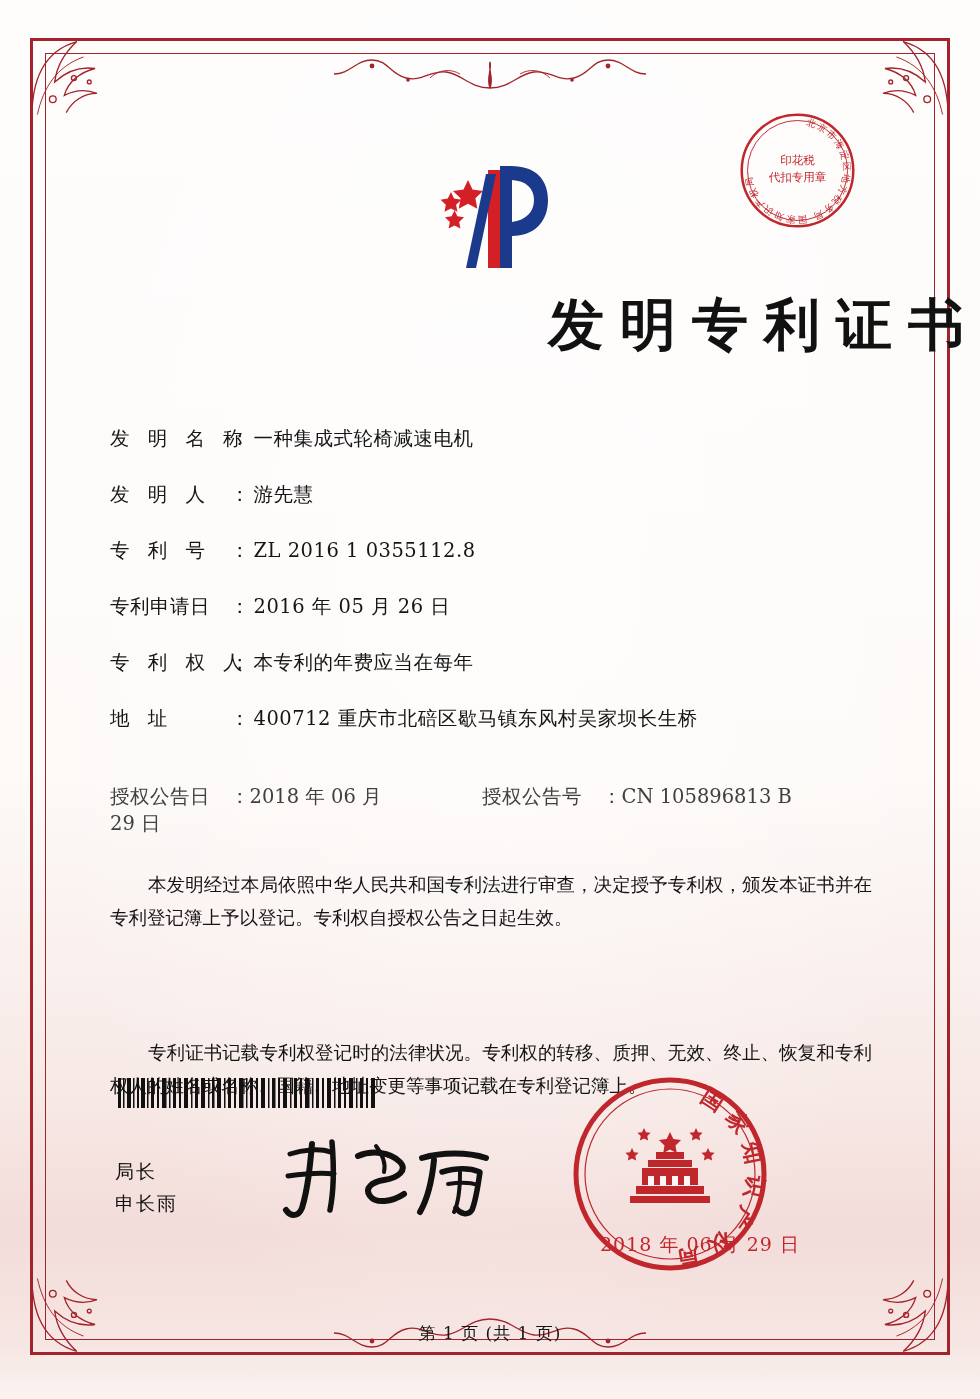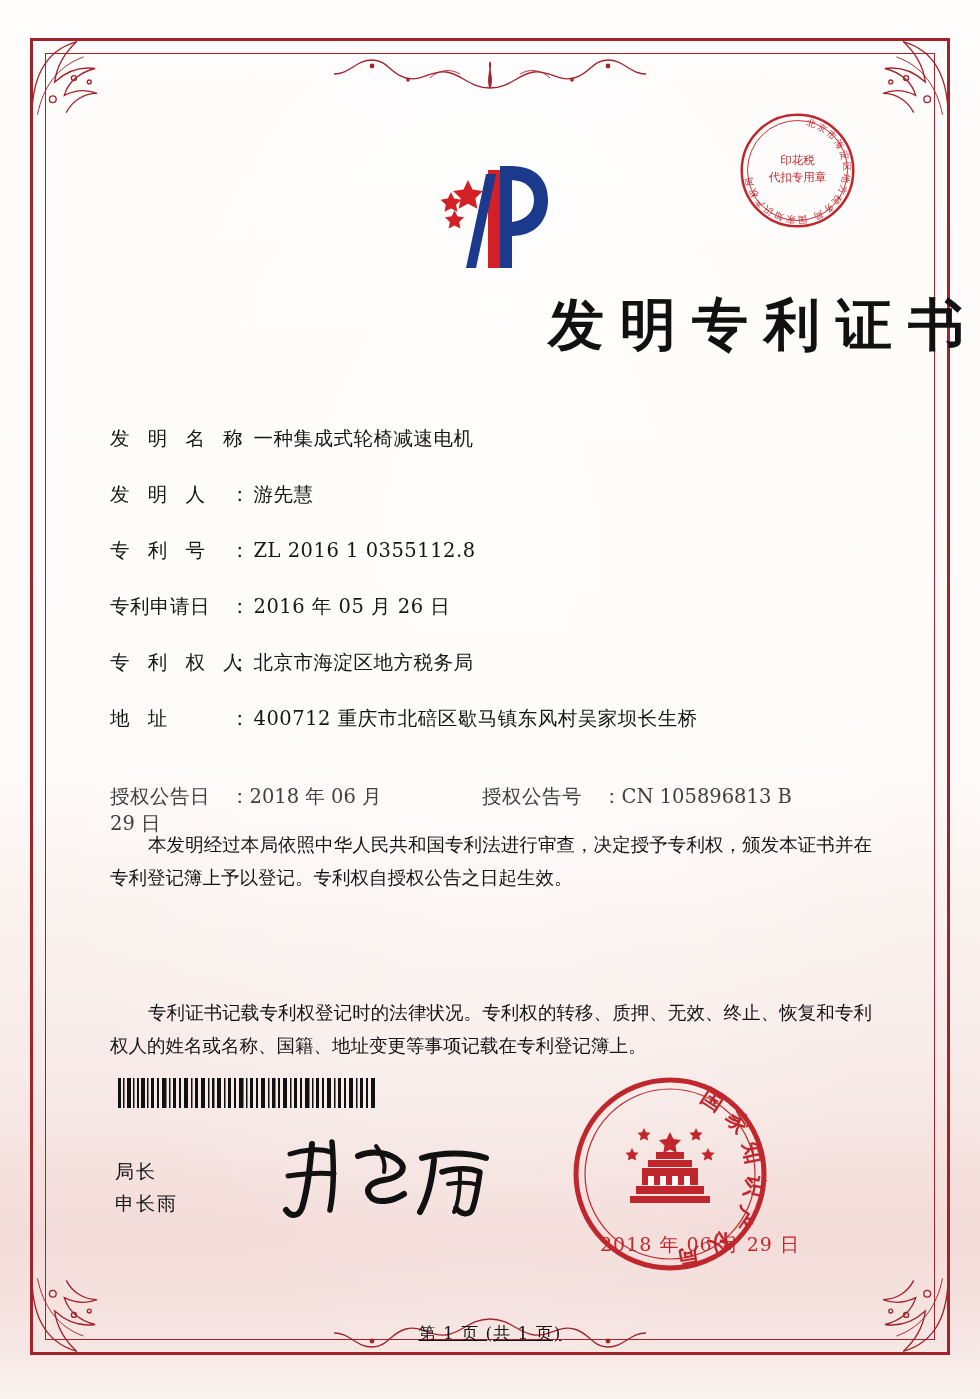--- a/index.html
+++ b/index.html
@@ -97,20 +97,21 @@
     position:absolute;left:110px;top:783px;width:780px;
     display:flex;font-size:19.5px;color:#404040;
   }
   .row-two .c1{width:290px;}
   .row-two .c2{margin-left:82px;}
 
   .para{
     position:absolute;left:110px;width:762px;
     font-size:18.5px;line-height:33px;color:#141414;
     text-align:justify;
+    margin-top:40px;
   }
   .p1{top:828px;}
   .p2{top:895px;}
   .p3{top:996px;}
   .indent{text-indent:38px;display:block;}
 
   .barcode{
     position:absolute;left:118px;top:1078px;width:258px;height:30px;
   }
   .barcode svg{width:100%;height:100%;}
@@ -127,21 +128,21 @@
     position:absolute;left:568px;top:1072px;width:205px;height:205px;
   }
   .seal svg{width:100%;height:100%;}
   .seal-date{
     position:absolute;left:600px;top:1232px;
     font-size:19px;color:#c0272d;letter-spacing:1px;
     font-family:"DejaVu Serif", serif;
   }
   .footer{
     position:absolute;left:0;right:0;top:1322px;
-    text-align:center;font-size:17px;color:#141414;letter-spacing:1px;text-decoration:underline;
+    text-align:center;font-size:17px;color:#141414;letter-spacing:1px;
   }
 </style>
 </head>
 <body>
 
 <div class="paper"></div>
 
 <div class="border-outer"></div>
 <div class="border-inner"></div>
 
@@ -250,21 +251,21 @@
       <span class="fvalue">ZL 2016 1 0355112.8</span>
     </div>
     <div class="field">
       <span class="flabel wide">专利申请日</span>
       <span class="fcolon">：</span>
       <span class="fvalue">2016 年 05 月 26 日</span>
     </div>
     <div class="field">
       <span class="flabel">专 利 权 人</span>
       <span class="fcolon">：</span>
-      <span class="fvalue">北京市海淀区地方税务局</span>
+      <span class="fvalue">本专利的年费应当在每年</span>
     </div>
     <div class="field">
       <span class="flabel">地     址</span>
       <span class="fcolon">：</span>
       <span class="fvalue">400712  重庆市北碚区歇马镇东风村吴家坝长生桥</span>
     </div>
   </div>
 
   <div class="row-two">
     <div class="c1">

